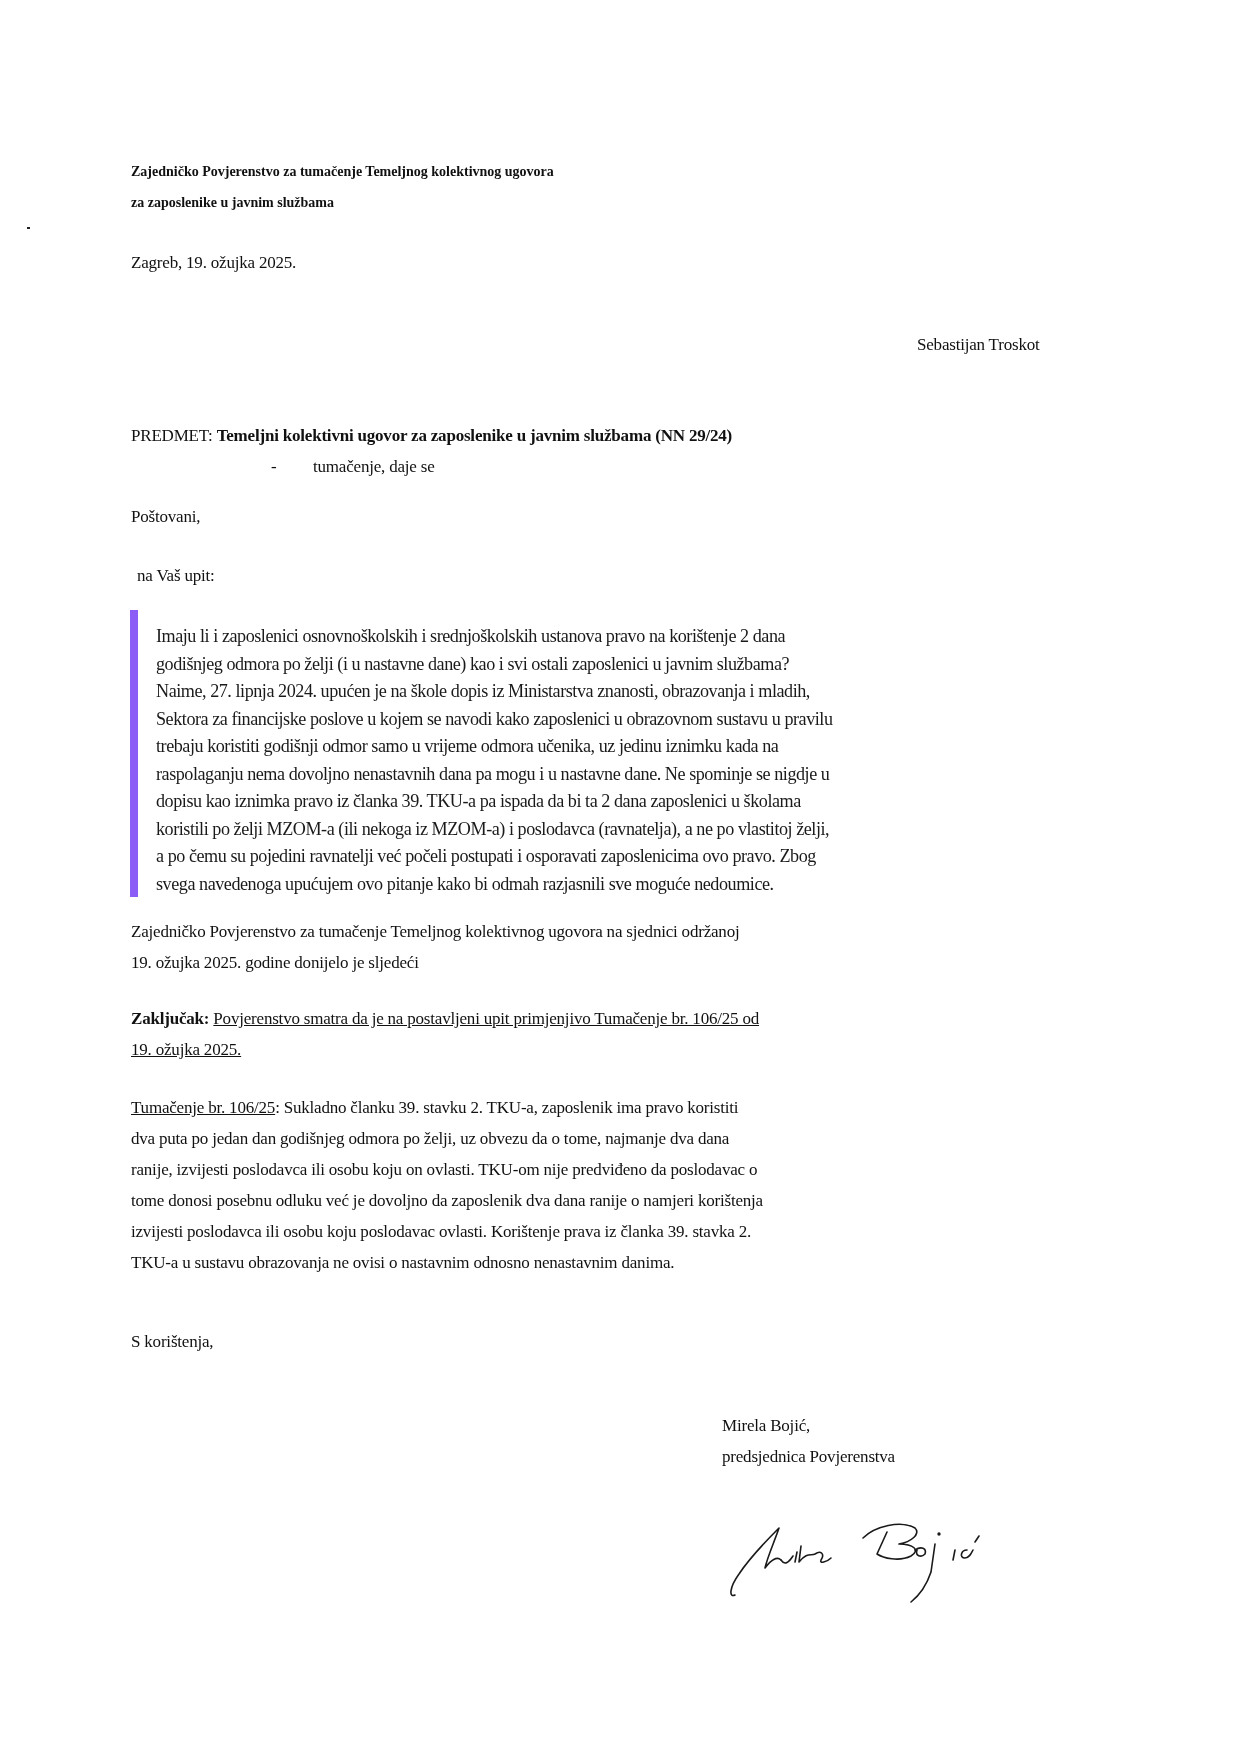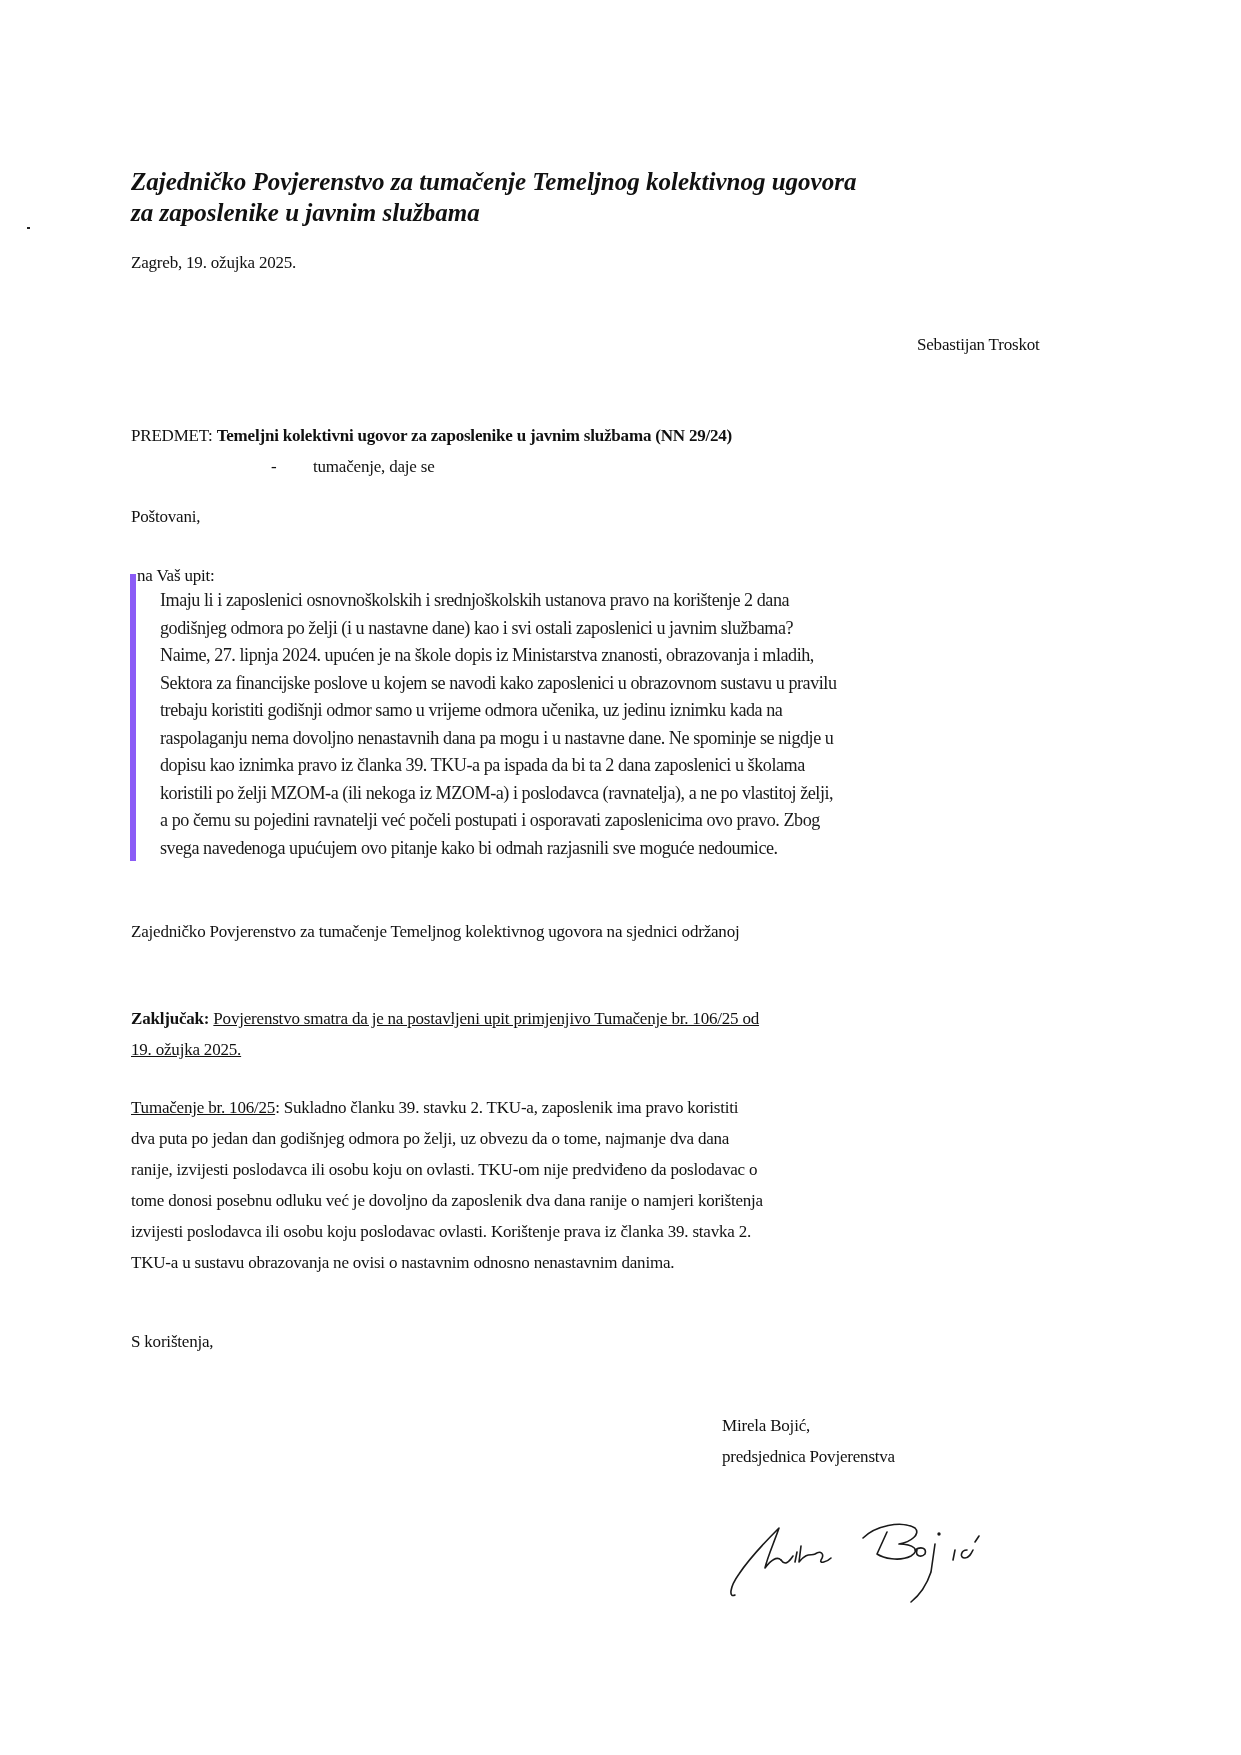--- a/index.html
+++ b/index.html
@@ -20,25 +20,24 @@
       font-size: 17px;
       line-height: 31px;
       white-space: nowrap;
       letter-spacing: -0.2px;
     }
     .bold { font-weight: bold; }
     .u { text-decoration: underline; }
 
     #header-title {
       left: 131px;
-      top: 166px;
-      font-size: 25px;
+      top: 156px;
+      font-size: 14px;
       line-height: 31px;
       font-weight: bold;
-      font-style: italic;
     }
     #margin-mark {
       left: 27px;
       top: 227px;
       width: 3px;
       height: 2px;
       background: #222;
     }
     #date-line { left: 131px; top: 247px; }
     #recipient { left: 917px; top: 329px; }
@@ -48,24 +47,24 @@
     #subject-dash {
       display: inline-block;
       width: 42px;
     }
 
     #greeting { left: 131px; top: 501px; }
     #greeting-2 { left: 137px; top: 560px; }
 
     #quote-box {
       left: 130px;
-      top: 574px;
+      top: 610px;
       width: 1000px;
-      border-left: 6px solid #8b5cf6;
-      padding-left: 24px;
+      border-left: 8px solid #8b5cf6;
+      padding-left: 18px;
       padding-top: 12px;
     }
     #quote-box .qline {
       font-family: "Liberation Serif", serif;
       font-size: 19.5px;
       line-height: 27.5px;
       white-space: nowrap;
       letter-spacing: -0.5px;
       color: #1a1a1a;
       transform: scaleX(0.93);
@@ -121,20 +120,21 @@
   <div class="qline">trebaju koristiti godišnji odmor samo u vrijeme odmora učenika, uz jedinu iznimku kada na</div>
   <div class="qline">raspolaganju nema dovoljno nenastavnih dana pa mogu i u nastavne dane. Ne spominje se nigdje u</div>
   <div class="qline">dopisu kao iznimka pravo iz članka 39. TKU-a pa ispada da bi ta 2 dana zaposlenici u školama</div>
   <div class="qline">koristili po želji MZOM-a (ili nekoga iz MZOM-a) i poslodavca (ravnatelja), a ne po vlastitoj želji,</div>
   <div class="qline">a po čemu su pojedini ravnatelji već počeli postupati i osporavati zaposlenicima ovo pravo. Zbog</div>
   <div class="qline">svega navedenoga upućujem ovo pitanje kako bi odmah razjasnili sve moguće nedoumice.</div>
 </div>
 
 <div id="decision-intro" class="abs txt">
   <span class="para-line">Zajedničko Povjerenstvo za tumačenje Temeljnog kolektivnog ugovora na sjednici održanoj</span>
+  <span class="para-line">19. ožujka 2025. godine donijelo je sljedeći</span>
 </div>
 
 <div id="conclusion" class="abs txt">
   <span class="para-line">
     <span class="bold">Zaključak:</span>
     <span class="u">Povjerenstvo smatra da je na postavljeni upit primjenjivo Tumačenje br. 106/25 od</span>
   </span>
   <span class="para-line">
     <span class="u">19. ožujka 2025.</span>
   </span>

